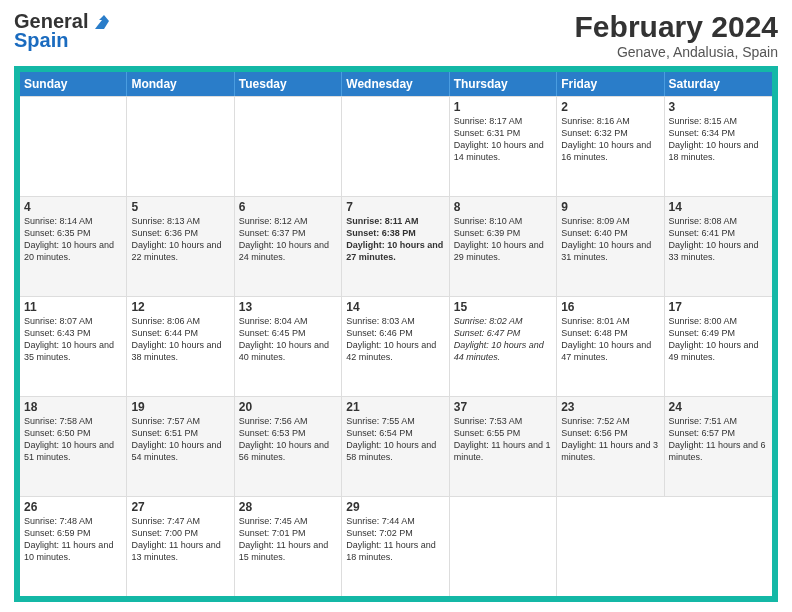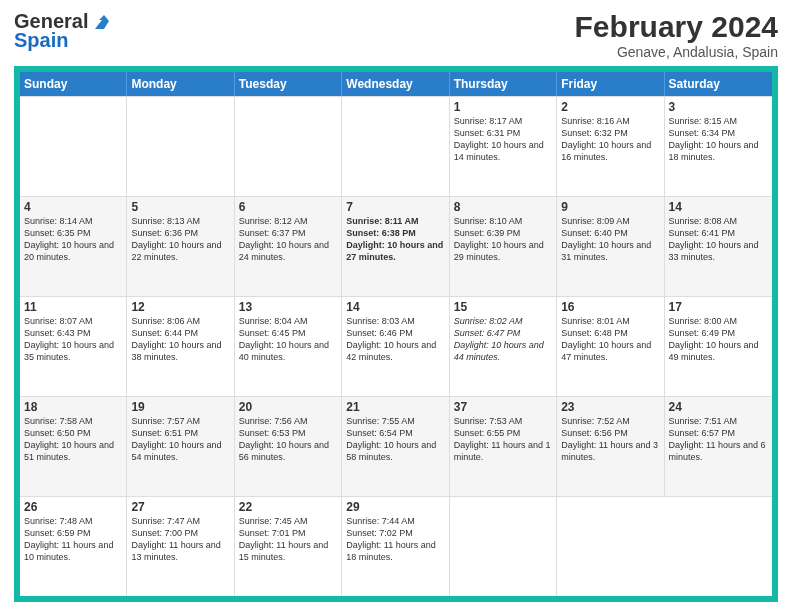--- a/index.html
+++ b/index.html
@@ -310,21 +310,21 @@
 Sunset: 6:59 PM
 Daylight: 11 hours and 10 minutes.</div>
           </div>
           <div class="cal-cell">
             <div class="day-num">27</div>
             <div class="cell-info" style="white-space: pre-line;">Sunrise: 7:47 AM
 Sunset: 7:00 PM
 Daylight: 11 hours and 13 minutes.</div>
           </div>
           <div class="cal-cell">
-            <div class="day-num">22</div>
+            <div class="day-num">28</div>
             <div class="cell-info" style="white-space: pre-line;">Sunrise: 7:45 AM
 Sunset: 7:01 PM
 Daylight: 11 hours and 15 minutes.</div>
           </div>
           <div class="cal-cell">
             <div class="day-num">29</div>
             <div class="cell-info" style="white-space: pre-line;">Sunrise: 7:44 AM
 Sunset: 7:02 PM
 Daylight: 11 hours and 18 minutes.</div>
           </div>

